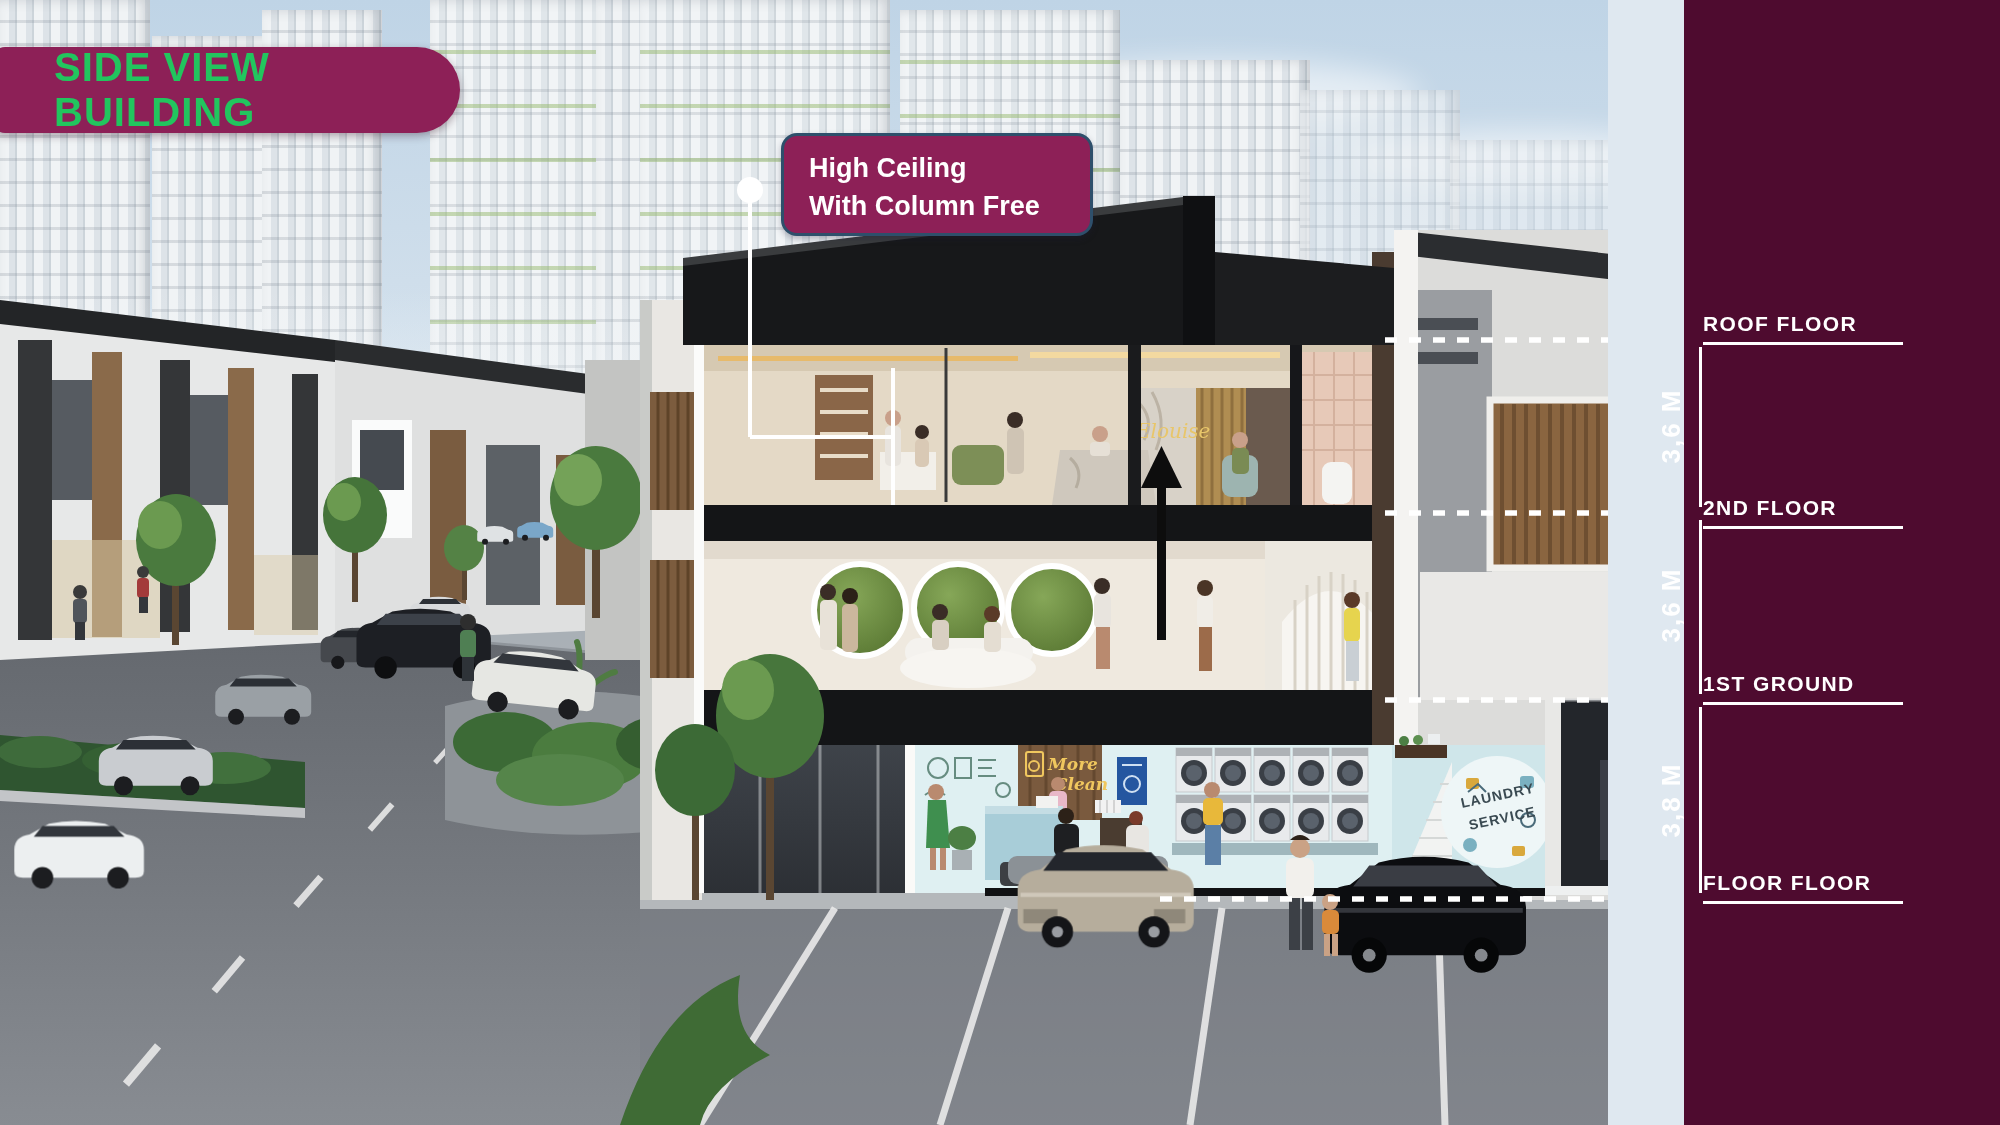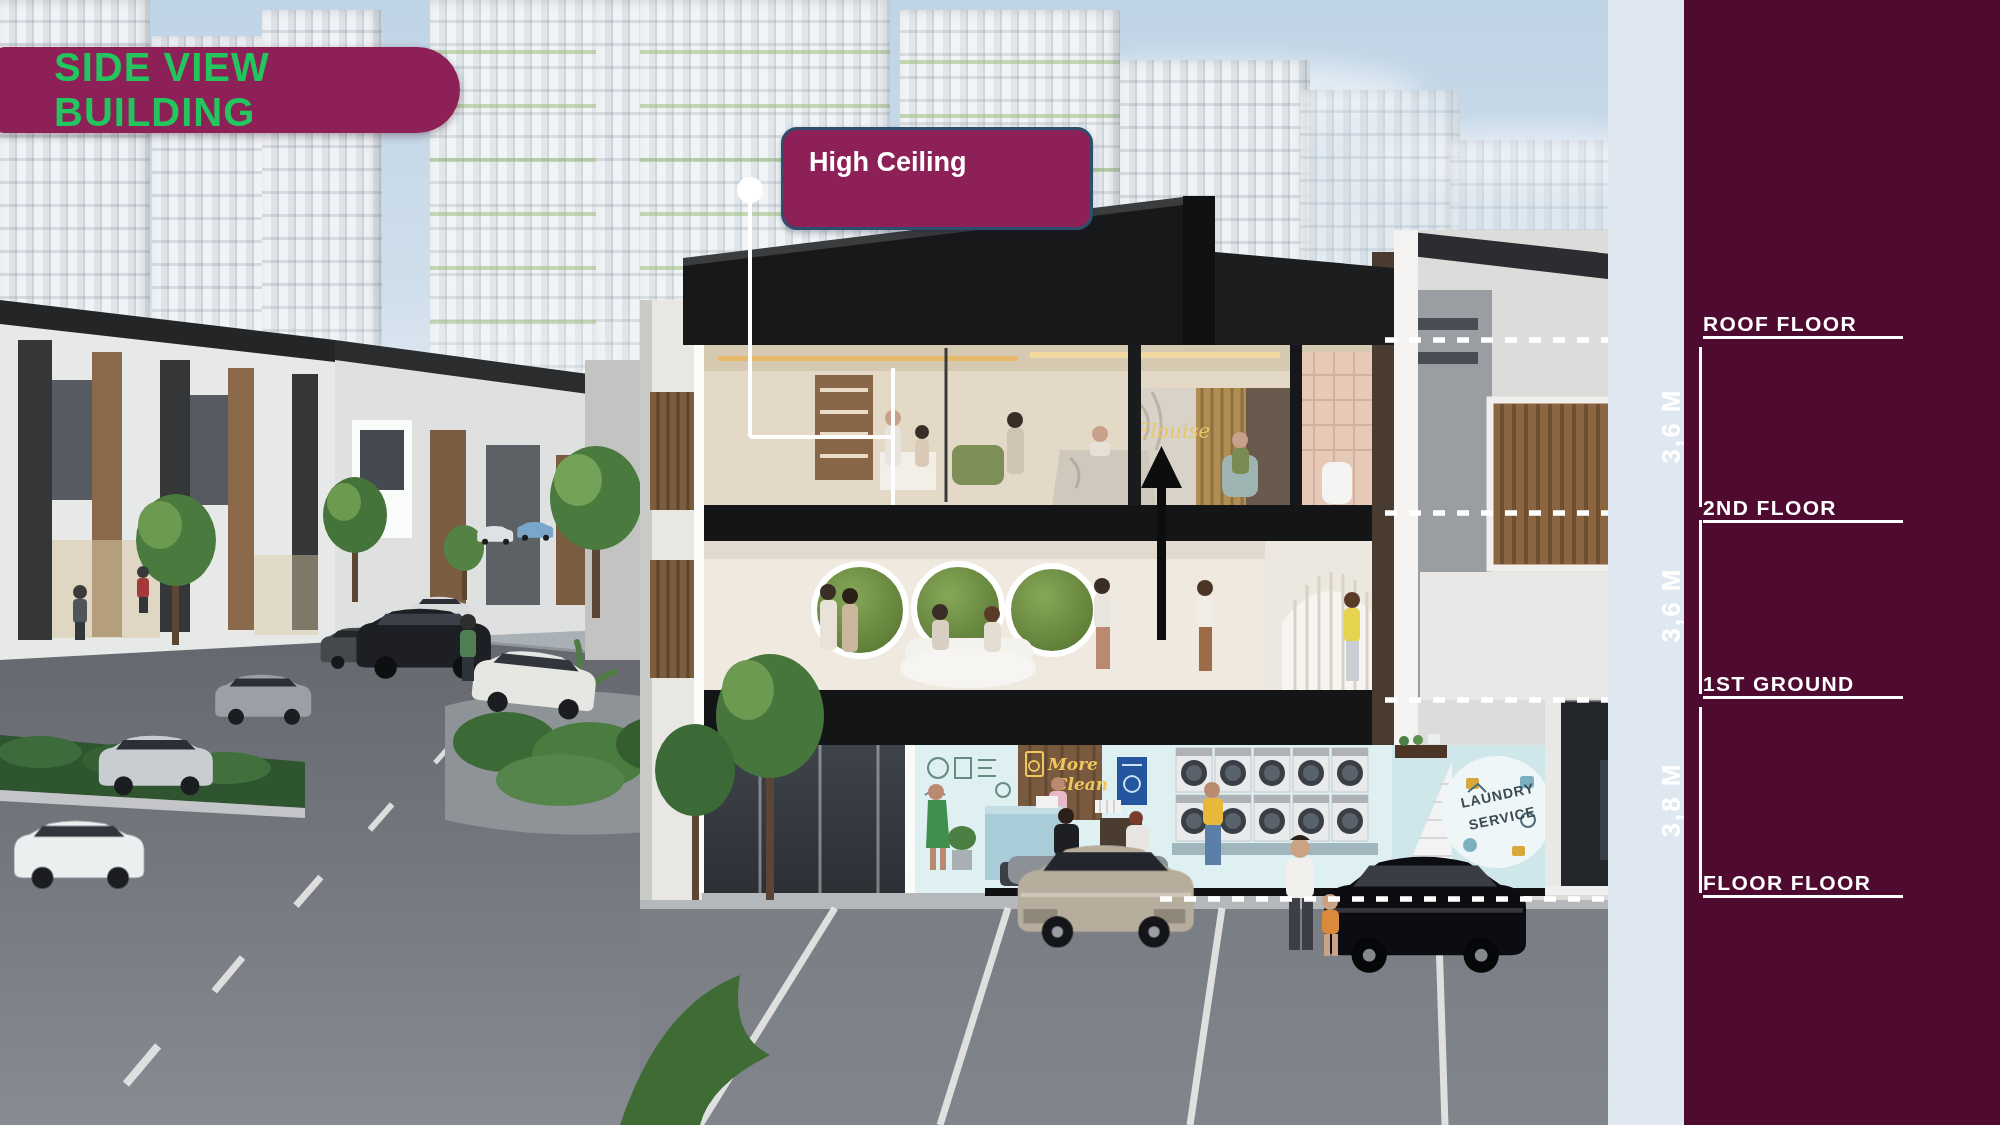--- a/index.html
+++ b/index.html
@@ -23,27 +23,27 @@
        background:linear-gradient(180deg,rgba(238,243,247,0) 0%,rgba(238,243,247,.75) 65%,rgba(238,243,247,.95) 100%);}
   svg.scene{position:absolute;left:0;top:0;}
 
   .band{position:absolute;top:0;right:0;width:316px;height:1125px;background:var(--band,#4E0B2F);}
 
   .badge{position:absolute;left:-8px;top:47px;width:468px;height:86px;background:var(--maroon,#8D2057);
          border-radius:14px 46px 46px 14px;display:flex;align-items:center;padding-left:62px;box-sizing:border-box;
          box-shadow:0 3px 8px rgba(40,10,25,.35);}
   .badge span{color:#22c55e;font-size:40px;font-weight:bold;letter-spacing:1px;}
 
-  .callout{position:absolute;left:781px;top:127px;width:312px;height:103px;background:var(--maroon,#8D2057);
+  .callout{position:absolute;left:781px;top:133px;width:312px;height:103px;background:var(--maroon,#8D2057);
            border:3px solid var(--callout-border,#2E4F6B);border-radius:16px;box-sizing:border-box;
            padding:13px 0 0 25px;box-shadow:0 3px 6px rgba(30,30,60,.3);}
   .callout div{color:#fff;font-size:27px;font-weight:bold;line-height:38px;white-space:nowrap;}
 
   .floor-label{position:absolute;left:1703px;width:200px;color:#fff;font-size:21px;font-weight:bold;
-               letter-spacing:1.4px;border-bottom:3px solid #fff;white-space:nowrap;}
+               letter-spacing:1.4px;border-bottom:3px solid #fff;padding-bottom:6px;white-space:nowrap;}
   .dim-line{position:absolute;left:1699px;width:3px;background:#fff;}
   .dim-label{position:absolute;color:#fff;font-size:26px;font-weight:bold;letter-spacing:2px;
              transform:translate(-50%,-50%) rotate(-90deg);white-space:nowrap;}
   text{font-family:"Liberation Sans",sans-serif;}
   .script{font-family:"DejaVu Serif",serif;font-style:italic;}
 </style>
 </head>
 <body>
 
 <div class="stage">
@@ -628,20 +628,21 @@
   </div>
 
   <div class="band"></div>
 
   <div class="badge">
     <span>SIDE VIEW BUILDING</span>
   </div>
 
   <div class="callout">
     <div>High Ceiling</div>
+    <div>With Column Free</div>
   </div>
 
   <div class="floor-label" style="top:312px;">ROOF FLOOR</div>
   <div class="floor-label" style="top:496px;">2ND FLOOR</div>
   <div class="floor-label" style="top:672px;">1ST GROUND</div>
   <div class="floor-label" style="top:871px;">FLOOR FLOOR</div>
 
   <div class="dim-line" style="top:347px;height:160px;"></div>
   <div class="dim-line" style="top:520px;height:174px;"></div>
   <div class="dim-line" style="top:707px;height:186px;"></div>

